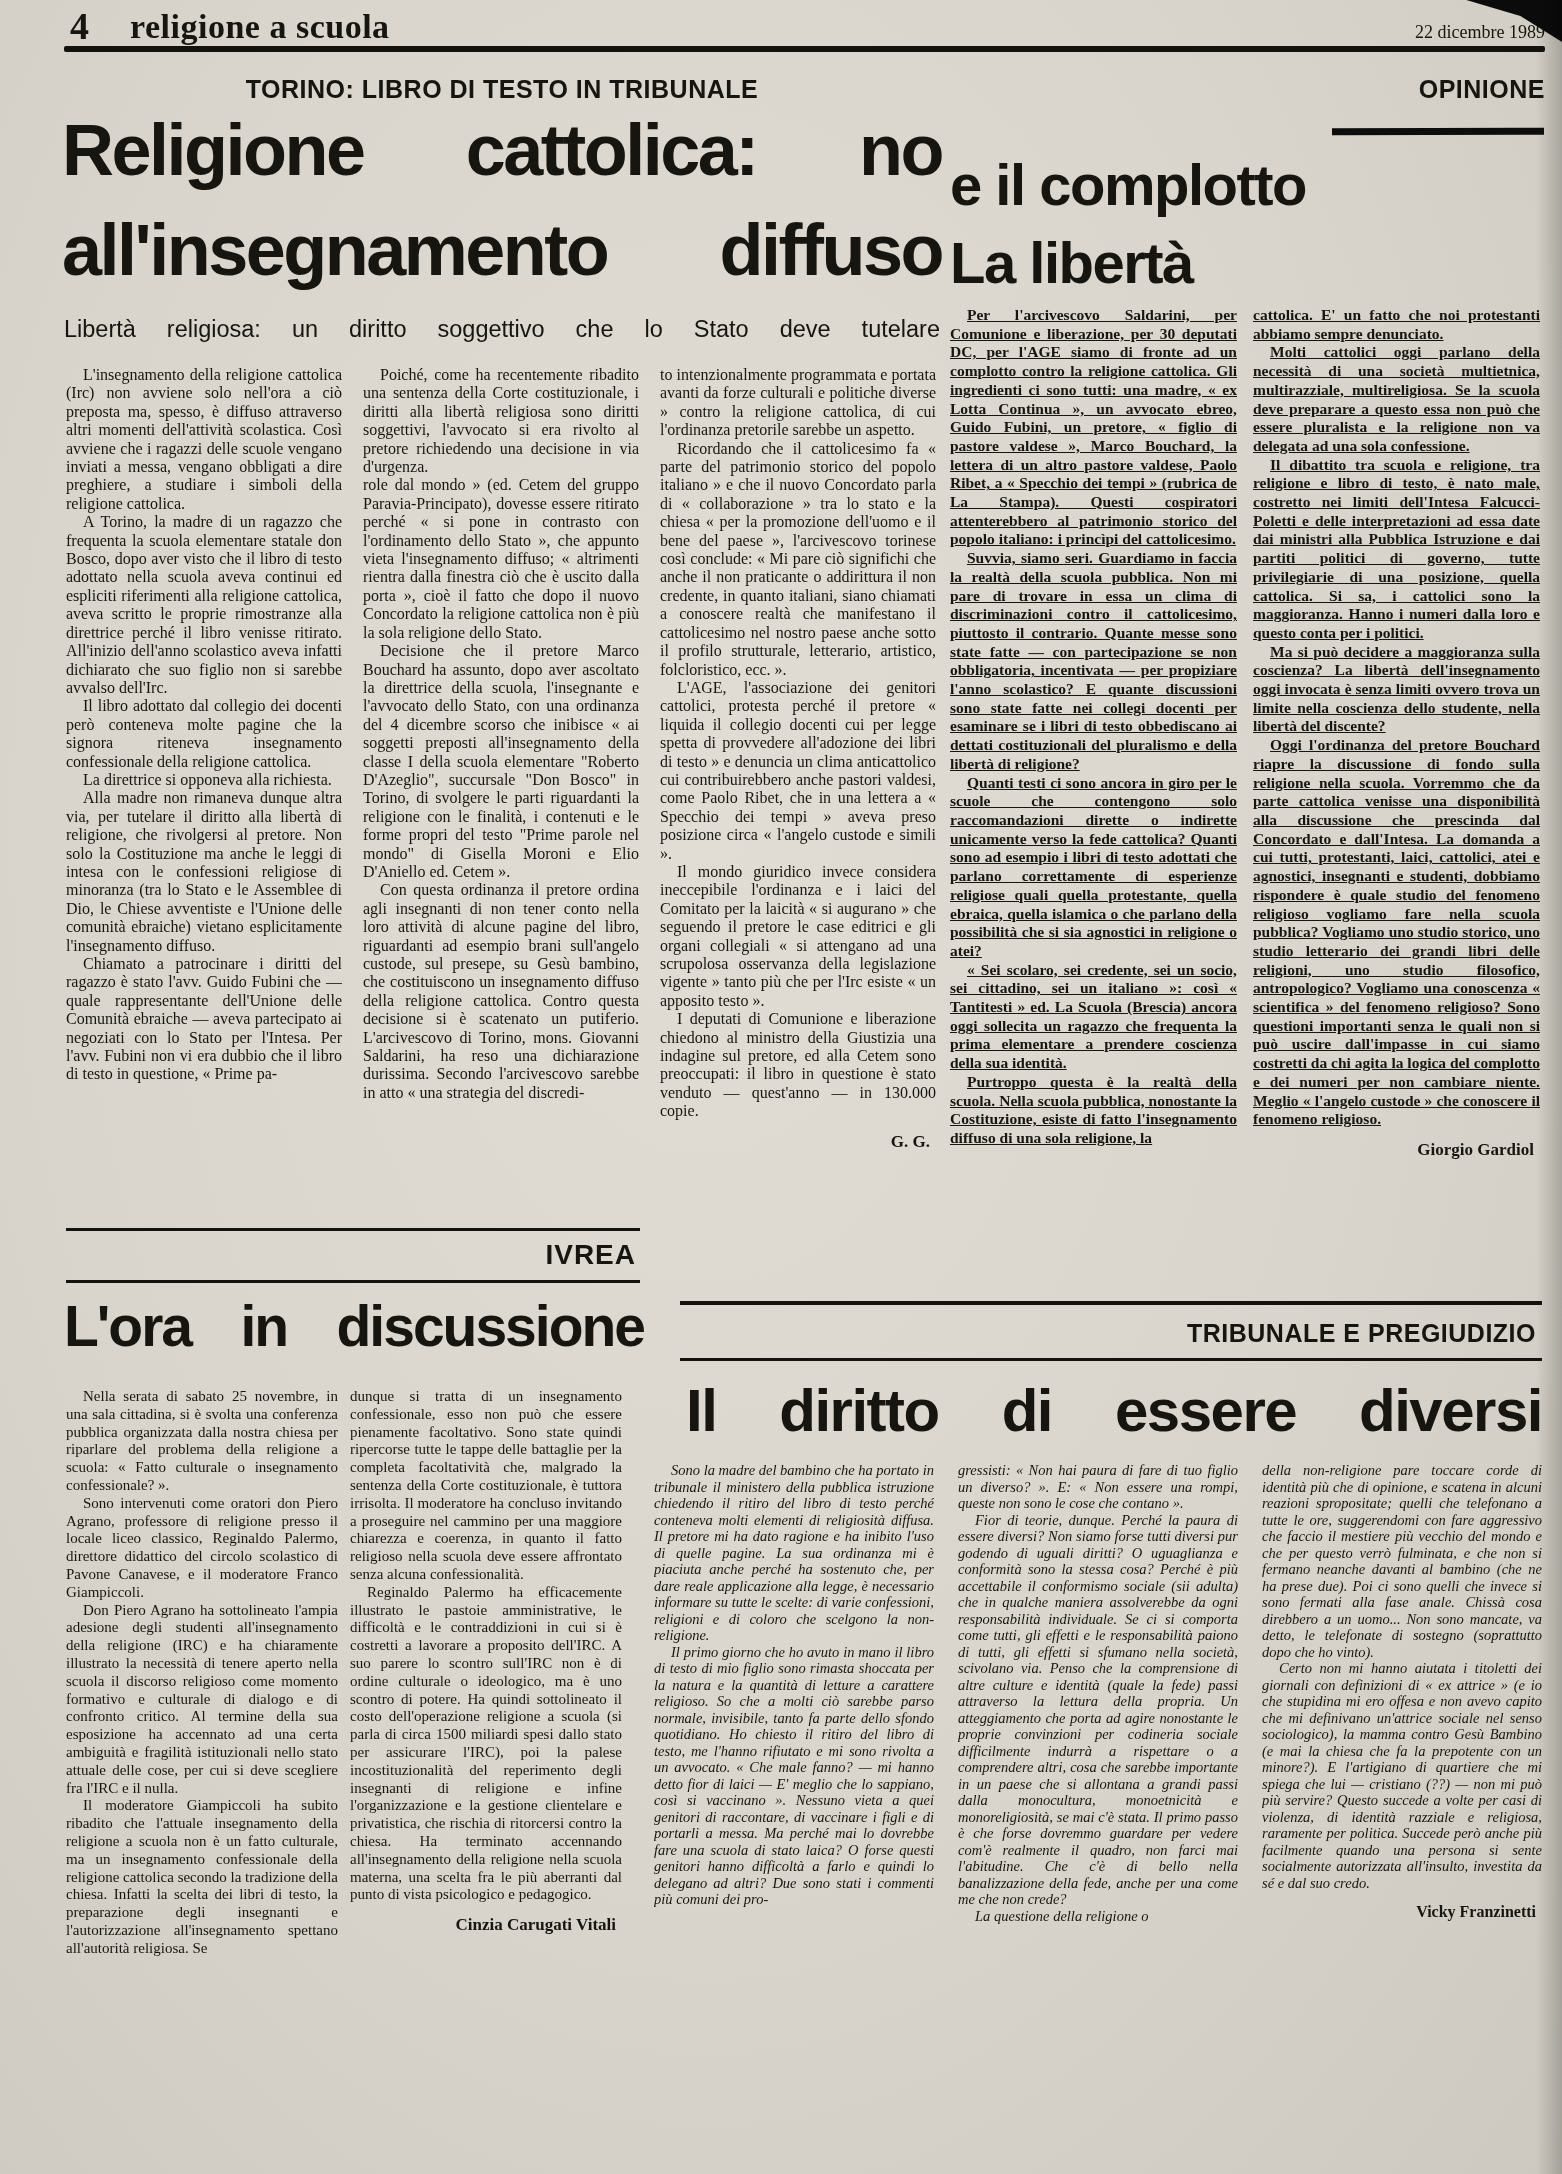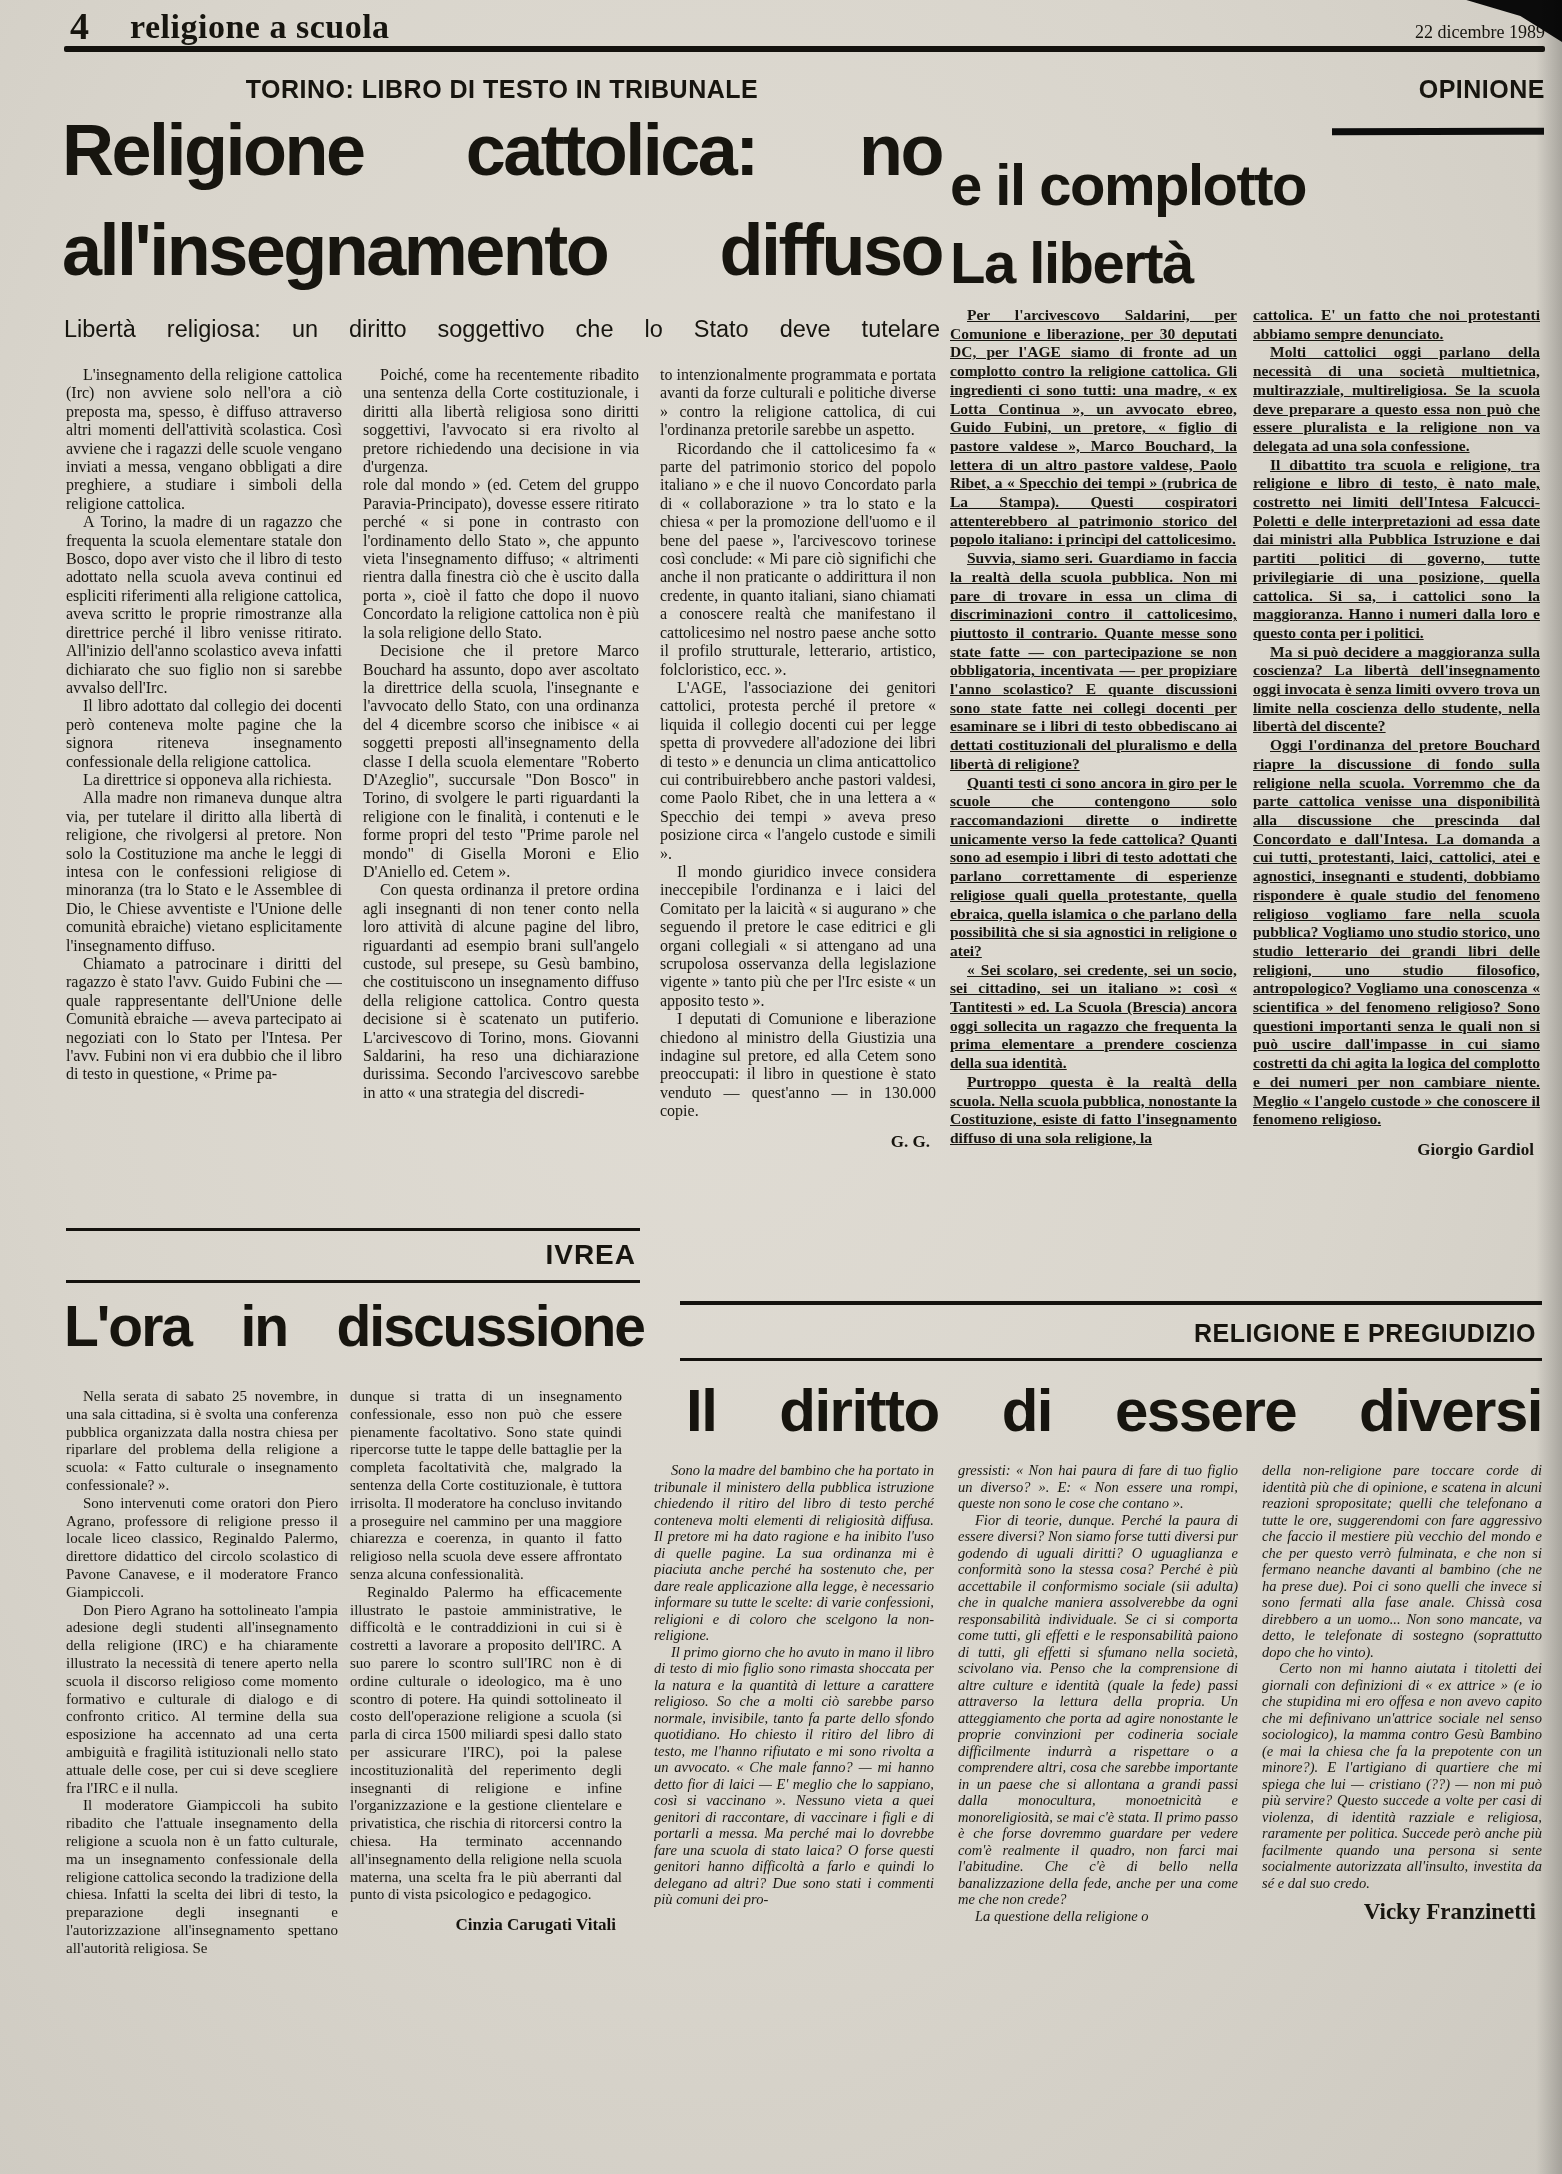--- a/index.html
+++ b/index.html
@@ -60,21 +60,21 @@
 
   .body-ora{top:1388px;height:782px;width:272px;}
   #ora-col-1{left:66px;} #ora-col-2{left:350px;}
   .body-ora .para{font:400 15px/17.8px "Liberation Serif","DejaVu Serif",serif;}
 
   .body-diritto{top:1462px;height:706px;width:280px;}
   #dir-col-1{left:654px;} #dir-col-2{left:958px;} #dir-col-3{left:1262px;}
   .body-diritto .para{font:italic 400 14.5px/16.5px "Liberation Serif","DejaVu Serif",serif;}
 
   .byline{font:700 17px/22px "Liberation Serif","DejaVu Serif",serif;text-align:right;margin-top:10px;padding-right:6px;}
-  .body-diritto .byline{font-style:normal;font-size:23px;}
+  .body-diritto .byline{font-style:normal;font-size:16px;}
 </style>
 </head>
 <body>
 
 <div id="page">
 
   <div id="page-number">4</div>
   <div id="masthead">religione a scuola</div>
   <div id="issue-date">22 dicembre 1989</div>
   <div id="rule-top" class="rule"></div>
@@ -158,21 +158,21 @@
   </div>
   <div id="ora-col-2" class="col body-ora">
     <div>
         <p class="para cont">dunque si tratta di un insegnamento confessionale, esso non può che essere pienamente facoltativo. Sono state quindi ripercorse tutte le tappe delle battaglie per la completa facoltatività che, malgrado la sentenza della Corte costituzionale, è tuttora irrisolta. Il moderatore ha concluso invitando a proseguire nel cammino per una maggiore chiarezza e coerenza, in quanto il fatto religioso nella scuola deve essere affrontato senza alcuna confessionalità.</p>
         <p class="para">Reginaldo Palermo ha efficacemente illustrato le pastoie amministrative, le difficoltà e le contraddizioni in cui si è costretti a lavorare a proposito dell'IRC. A suo parere lo scontro sull'IRC non è di ordine culturale o ideologico, ma è uno scontro di potere. Ha quindi sottolineato il costo dell'operazione religione a scuola (si parla di circa 1500 miliardi spesi dallo stato per assicurare l'IRC), poi la palese incostituzionalità del reperimento degli insegnanti di religione e infine l'organizzazione e la gestione clientelare e privatistica, che rischia di ritorcersi contro la chiesa. Ha terminato accennando all'insegnamento della religione nella scuola materna, una scelta fra le più aberranti dal punto di vista psicologico e pedagogico.</p>
       </div>
     <div class="byline">Cinzia Carugati Vitali</div>
   </div>
 
   <div id="rp-rule-1" class="rule"></div>
-  <div id="rp-label">RELIGIONE E PREGIUDIZIO</div>
+  <div id="rp-label">TRIBUNALE E PREGIUDIZIO</div>
   <div id="rp-rule-2" class="rule"></div>
   <div id="headline-diritto">Il diritto di essere diversi</div>
 
   <div id="dir-col-1" class="col body-diritto">
     <div>
         <p class="para">Sono la madre del bambino che ha portato in tribunale il ministero della pubblica istruzione chiedendo il ritiro del libro di testo perché conteneva molti elementi di religiosità diffusa. Il pretore mi ha dato ragione e ha inibito l'uso di quelle pagine. La sua ordinanza mi è piaciuta anche perché ha sostenuto che, per dare reale applicazione alla legge, è necessario informare su tutte le scelte: di varie confessioni, religioni e di coloro che scelgono la non-religione.</p>
         <p class="para">Il primo giorno che ho avuto in mano il libro di testo di mio figlio sono rimasta shoccata per la natura e la quantità di letture a carattere religioso. So che a molti ciò sarebbe parso normale, invisibile, tanto fa parte dello sfondo quotidiano. Ho chiesto il ritiro del libro di testo, me l'hanno rifiutato e mi sono rivolta a un avvocato. « Che male fanno? — mi hanno detto fior di laici — E' meglio che lo sappiano, così si vaccinano ». Nessuno vieta a quei genitori di raccontare, di vaccinare i figli e di portarli a messa. Ma perché mai lo dovrebbe fare una scuola di stato laica? O forse questi genitori hanno difficoltà a farlo e quindi lo delegano ad altri? Due sono stati i commenti più comuni dei pro-</p>
       </div>
   </div>
   <div id="dir-col-2" class="col body-diritto">

